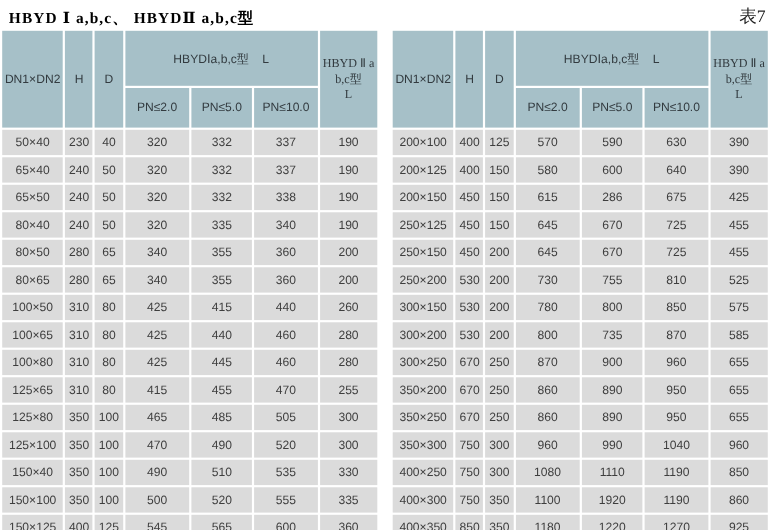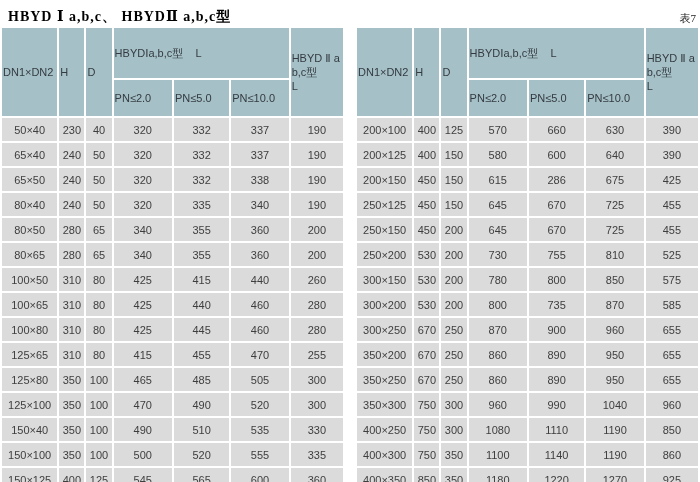--- a/index.html
+++ b/index.html
@@ -15,21 +15,21 @@
     display:flex;align-items:flex-end;justify-content:space-between;
   }
   .page-title{
     padding:3px 0 0 8px;
     font-family:"Liberation Serif","DejaVu Serif",serif;
     font-weight:bold;font-size:14px;color:#000000;letter-spacing:1px;
     white-space:nowrap;
   }
   .table-label{
     padding:1px 4px 0 0;
-    font-size:11px;color:#222222;
+    font-size:16px;color:#222222;
     font-family:"Liberation Serif","DejaVu Serif",serif;
   }
   .tables{
     position:absolute;top:26px;left:0;
     display:flex;gap:10px;
   }
   table.spec{
     border-collapse:separate;
     border-spacing:2px;
     table-layout:fixed;
@@ -40,38 +40,38 @@
   table.spec col.c-d{width:25px;}
   table.spec col.c-pn1{width:58px;}
   table.spec col.c-pn2{width:55px;}
   table.spec col.c-pn3{width:57px;}
   table.spec col.c-l2{width:52px;}
   table.spec th{
     background:#a6c0c8;
     color:#333b40;
     font-weight:normal;
     font-size:11px;
-    text-align:left;
+    text-align:center;
     vertical-align:middle;
     padding:0 1px;
   }
   tr.hrow1 th{height:50px;}
   tr.hrow2 th{height:36px;}
   table.spec td{
     background:#dbdbdb;
     color:#3e3e3e;
     font-size:11px;
     text-align:center;
     vertical-align:middle;
     height:23px;
     padding:0;
     white-space:nowrap;
     overflow:hidden;
   }
-  .g2-line{line-height:14px;}
+  .g2-line{line-height:14px;font-family:Liberation Serif, serif;}
 </style>
 </head>
 <body>
 
 <div class="canvas">
 
   <div class="titlebar">
     <div class="page-title">HBYD Ⅰ a,b,c、 HBYDⅡ a,b,c型</div>
     <div class="table-label">表7</div>
   </div>
@@ -280,21 +280,21 @@
           <th>PN≤5.0</th>
           <th>PN≤10.0</th>
         </tr>
       </thead>
       <tbody>
           <tr>
             <td>200×100</td>
             <td>400</td>
             <td>125</td>
             <td>570</td>
-            <td>660</td>
+            <td>590</td>
             <td>630</td>
             <td>390</td>
           </tr>
           <tr>
             <td>200×125</td>
             <td>400</td>
             <td>150</td>
             <td>580</td>
             <td>600</td>
             <td>640</td>
@@ -397,21 +397,21 @@
             <td>1080</td>
             <td>1110</td>
             <td>1190</td>
             <td>850</td>
           </tr>
           <tr>
             <td>400×300</td>
             <td>750</td>
             <td>350</td>
             <td>1100</td>
-            <td>1140</td>
+            <td>1920</td>
             <td>1190</td>
             <td>860</td>
           </tr>
           <tr>
             <td>400×350</td>
             <td>850</td>
             <td>350</td>
             <td>1180</td>
             <td>1220</td>
             <td>1270</td>

